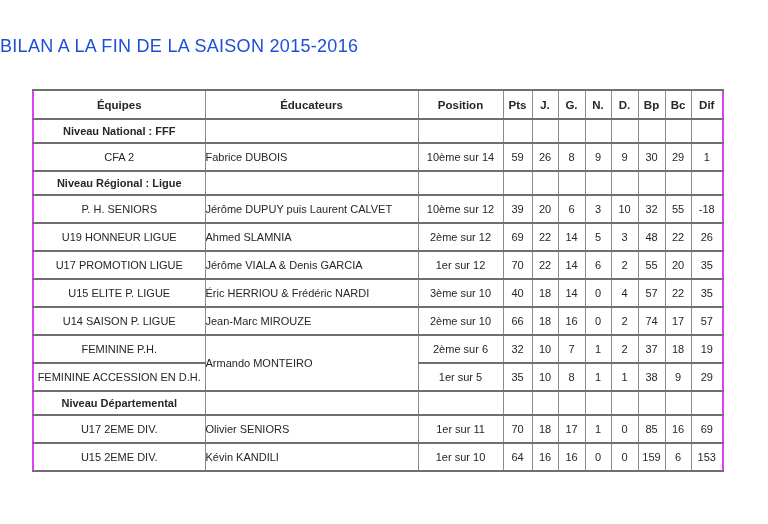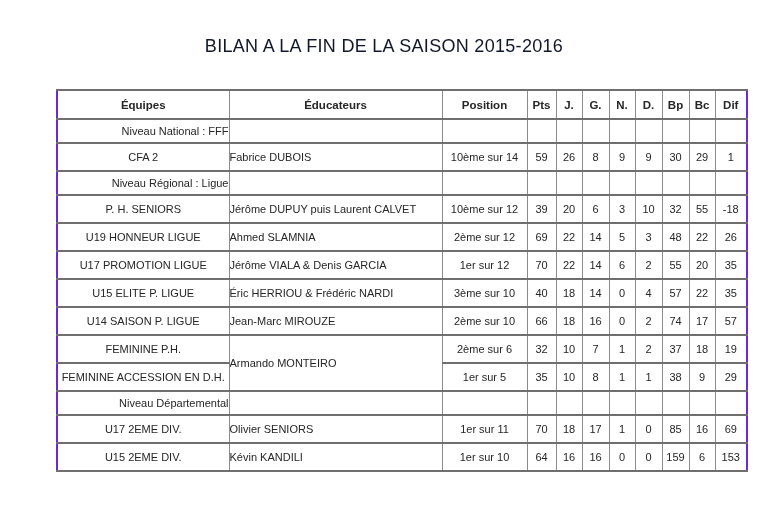--- a/index.html
+++ b/index.html
@@ -13,36 +13,35 @@
     position: relative;
     font-family: "Liberation Sans", sans-serif;
     color: #262626;
     overflow: hidden;
   }
   .page-title {
     position: absolute;
     top: 36px;
     left: 0;
     width: 100%;
-    text-align: center;
     font-size: 18px;
     font-weight: 400;
     letter-spacing: 0.3px;
-    color: #0f172a;
+    color: #1d4ed8;
   }
   table.results {
     position: absolute;
-    left: 56px;
+    left: 32px;
     top: 89px;
     width: 690px;
     border-collapse: collapse;
     table-layout: fixed;
     font-size: 11px;
     color: #262626;
-    border: 2px solid #6d28d9;
+    border: 2px solid #d946ef;
   }
   table.results th,
   table.results td {
     border-left: 1px solid #8c8c8c;
     border-right: 1px solid #8c8c8c;
     border-top: 2px solid #6f6f6f;
     border-bottom: 2px solid #6f6f6f;
     overflow: hidden;
     white-space: nowrap;
     padding: 0;
@@ -53,22 +52,22 @@
     height: 27px;
     text-align: center;
   }
   table.results td {
     height: 26px;
   }
   tr.section td {
     height: 22px;
   }
   td.section-label {
-    font-weight: normal;
-    text-align: right;
+    font-weight: bold;
+    text-align: center;
     padding-left: 5px;
   }
   td.team {
     text-align: center;
     padding-left: 5px;
   }
   td.educator {
     text-align: left;
     padding-left: 5px;
     white-space: pre;

